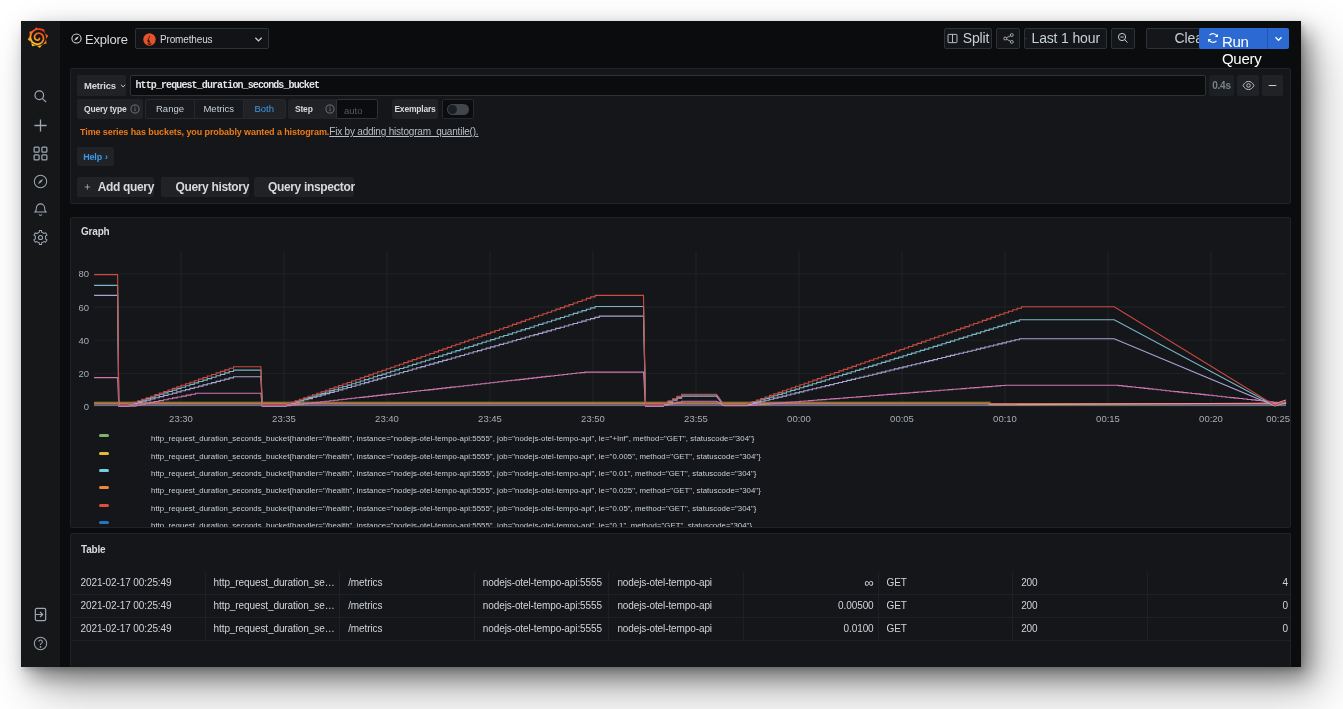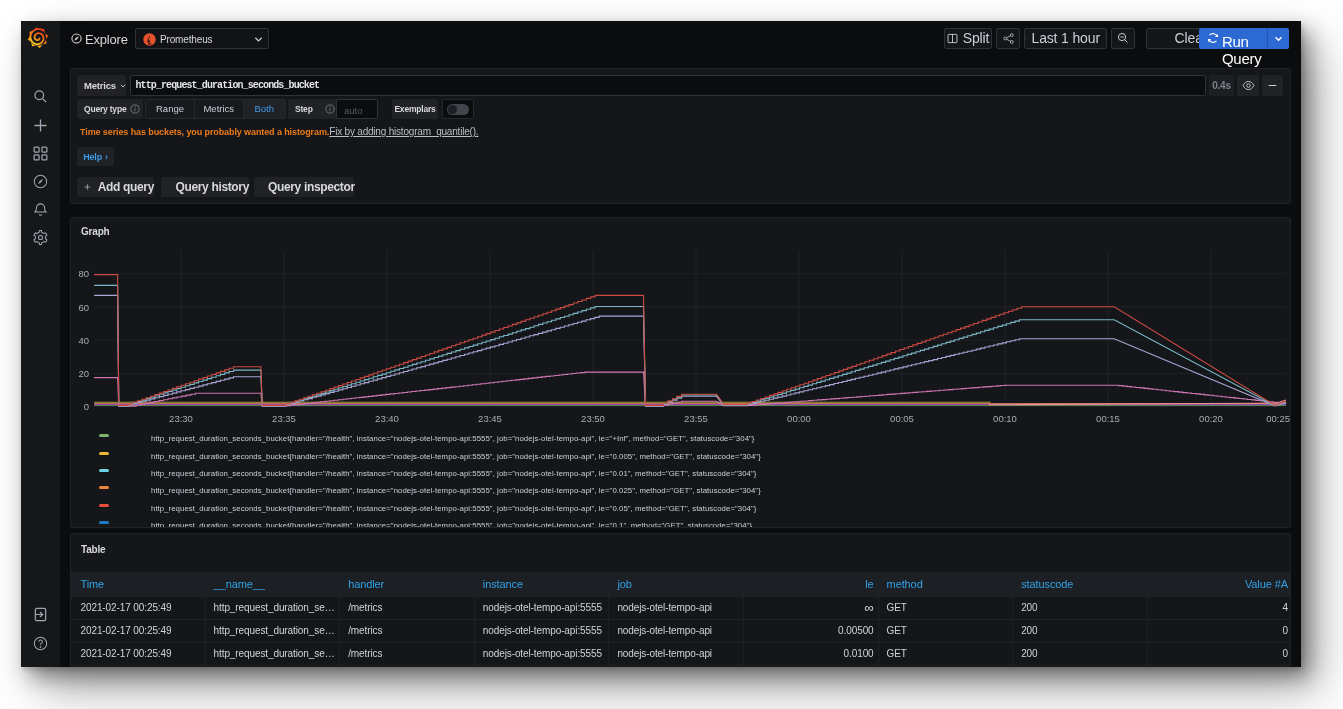--- a/index.html
+++ b/index.html
@@ -325,31 +325,20 @@
         </div>
       <div class="legendrow" style="top:89.8px;">
           <i style="background:#1f78c1;"></i>
           <span>http_request_duration_seconds_bucket{handler="/health", instance="nodejs-otel-tempo-api:5555", job="nodejs-otel-tempo-api", le="0.1", method="GET", statuscode="304"}</span>
         </div>
     </div>
   </div>
   <div class="panel" id="tpanel" style="top:512px; height:134px; border-bottom:none;">
     <div class="abs" style="left:10px; top:10px; font-size:10px; letter-spacing:-0.2px; font-weight:bold; color:#d8d9da;">Table</div>
     <div class="abs" style="left:0; top:38px; width:1221px;">
-      <div class="trow" style="height:25px; background:#1c1f24; border-bottom:none;">
-        <div class="tc th2" style="width:134.6px;">Time</div>
-        <div class="tc th2" style="width:134.6px;">__name__</div>
-        <div class="tc th2" style="width:134.6px;">handler</div>
-        <div class="tc th2" style="width:134.6px;">instance</div>
-        <div class="tc th2" style="width:134.6px;">job</div>
-        <div class="tc th2 r" style="width:134.6px;">le</div>
-        <div class="tc th2" style="width:134.6px;">method</div>
-        <div class="tc th2" style="width:134.6px;">statuscode</div>
-        <div class="tc th2 r" style="width:144.2px;">Value #A</div>
-      </div>
       <div class="trow">
         <div class="tc" style="width:134.6px;">2021-02-17 00:25:49</div>
         <div class="tc" style="width:134.6px;">http_request_duration_seconds_bucket</div>
         <div class="tc" style="width:134.6px;">/metrics</div>
         <div class="tc" style="width:134.6px;">nodejs-otel-tempo-api:5555</div>
         <div class="tc" style="width:134.6px;">nodejs-otel-tempo-api</div>
         <div class="tc r" style="width:134.6px;"><span style="font-size:13px;">∞</span></div>
         <div class="tc" style="width:134.6px;">GET</div>
         <div class="tc" style="width:134.6px;">200</div>
         <div class="tc r" style="width:144.2px;">4</div>

